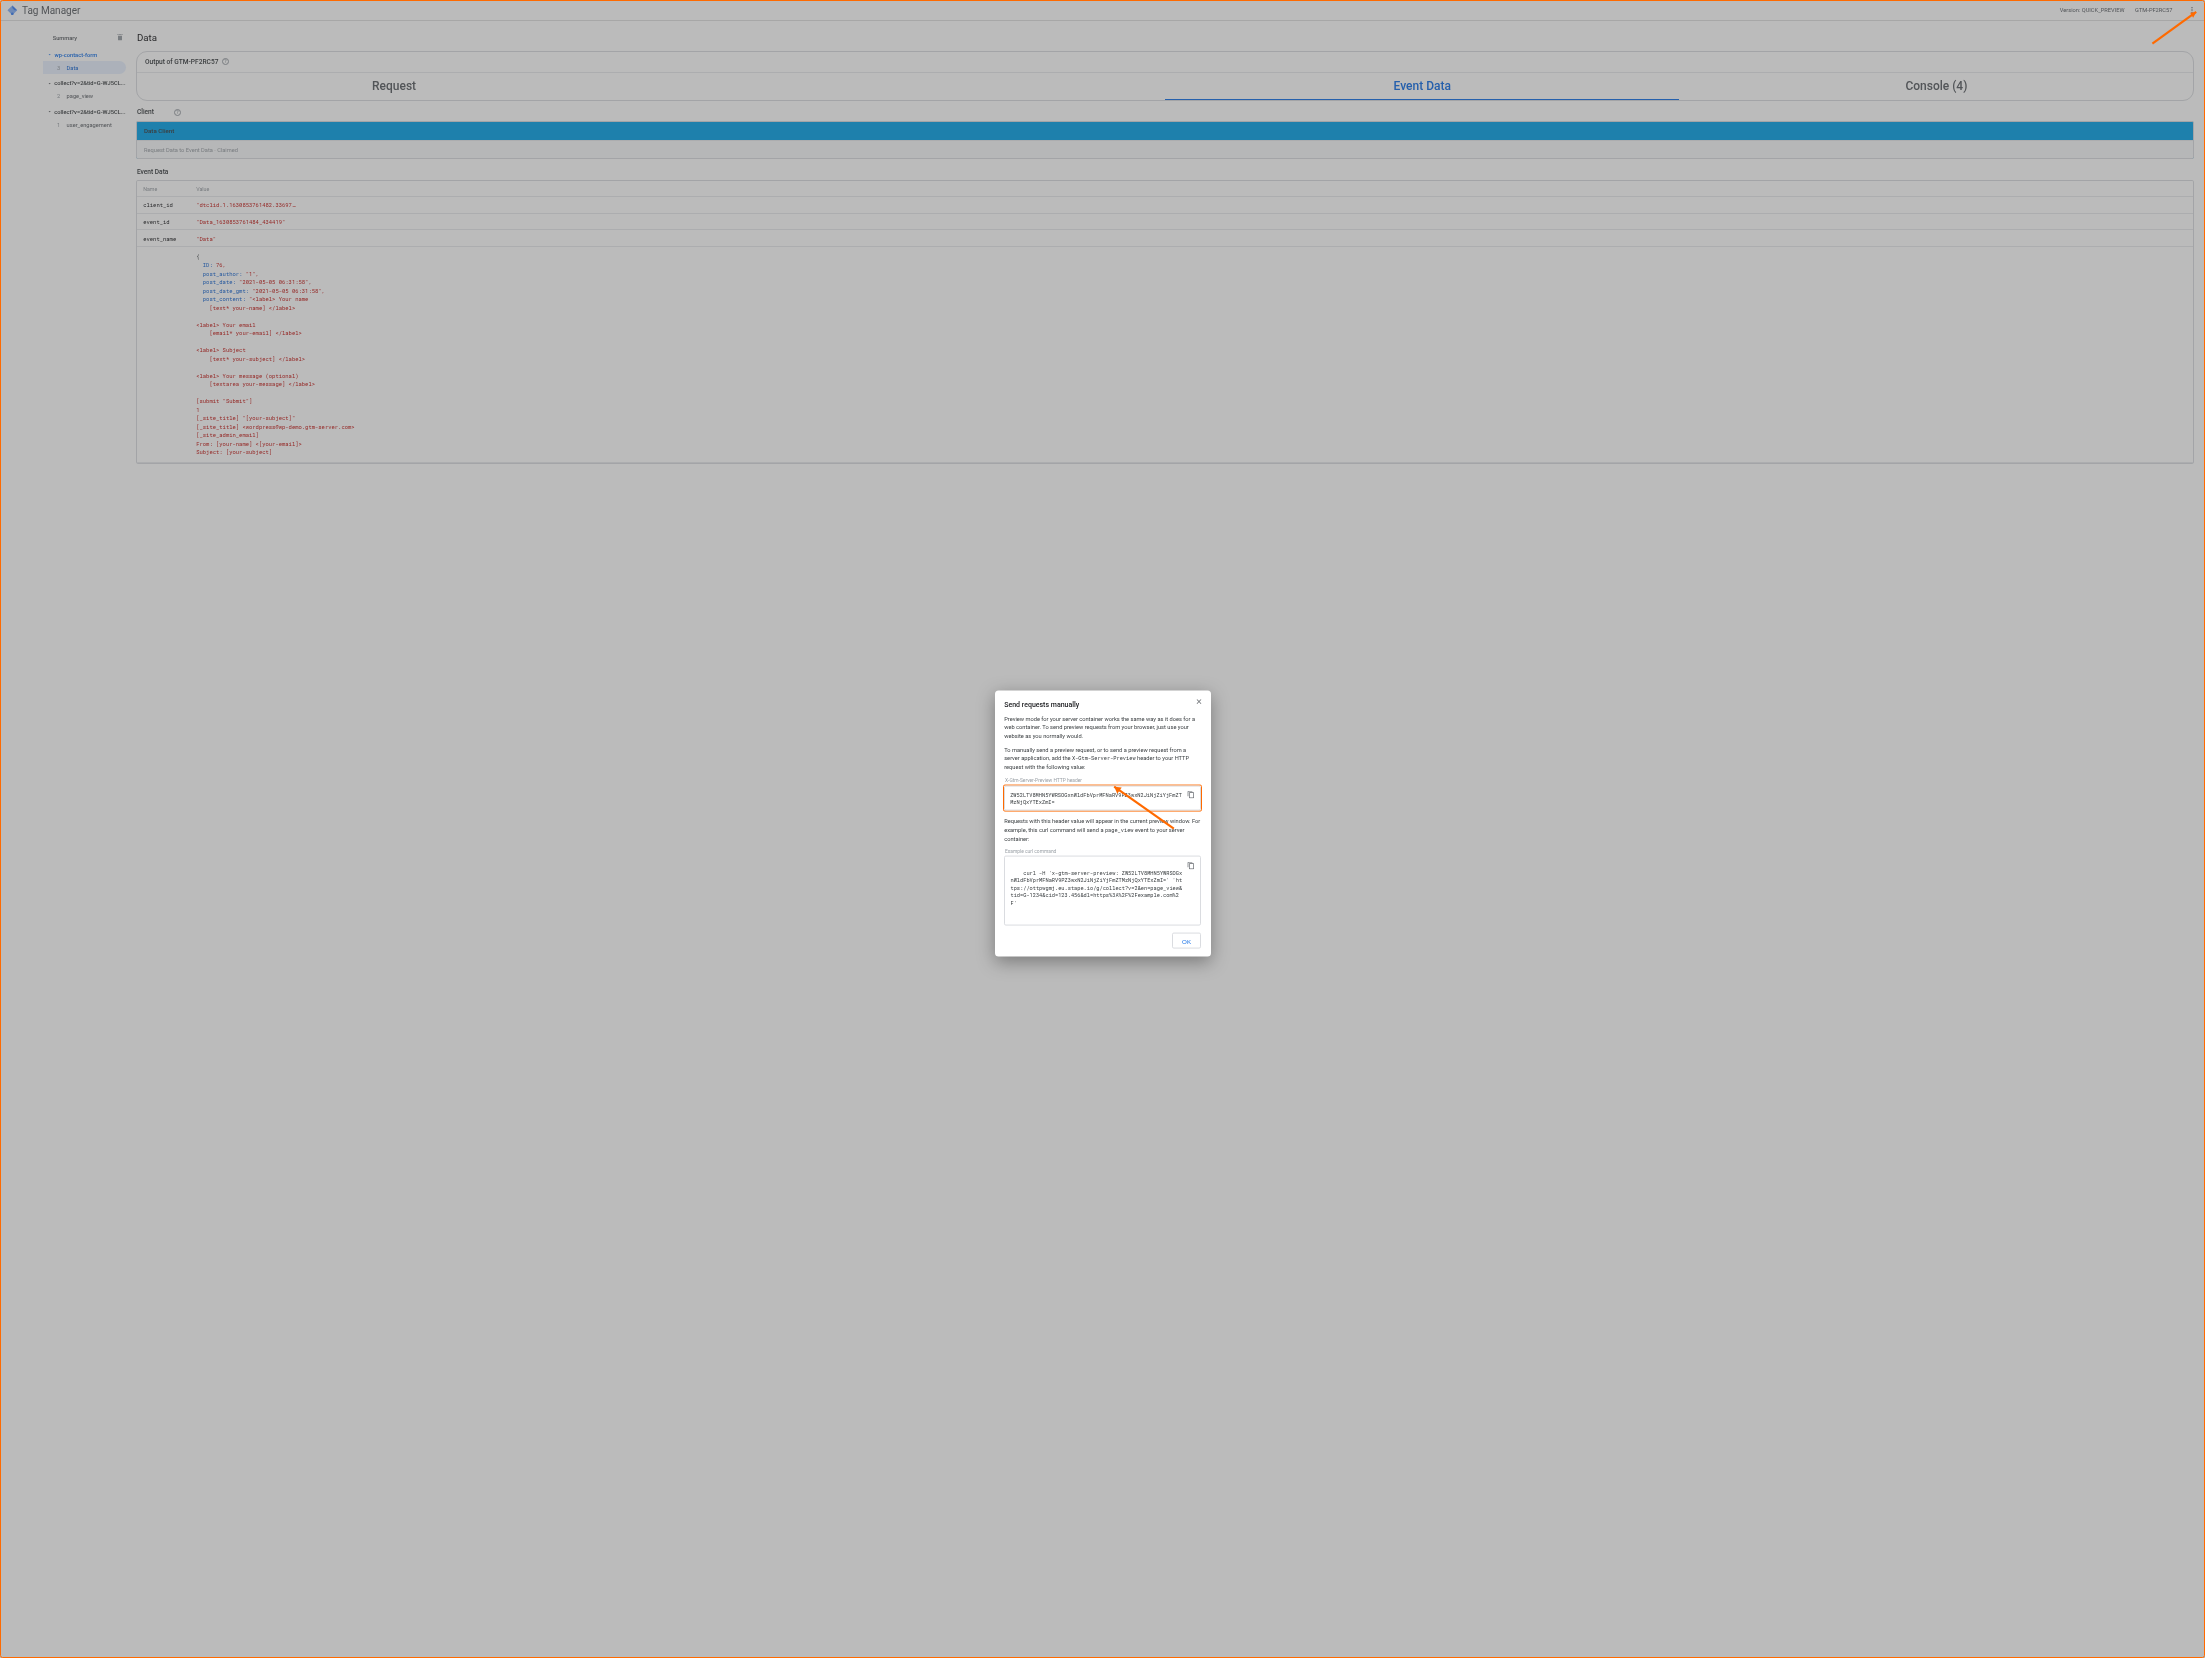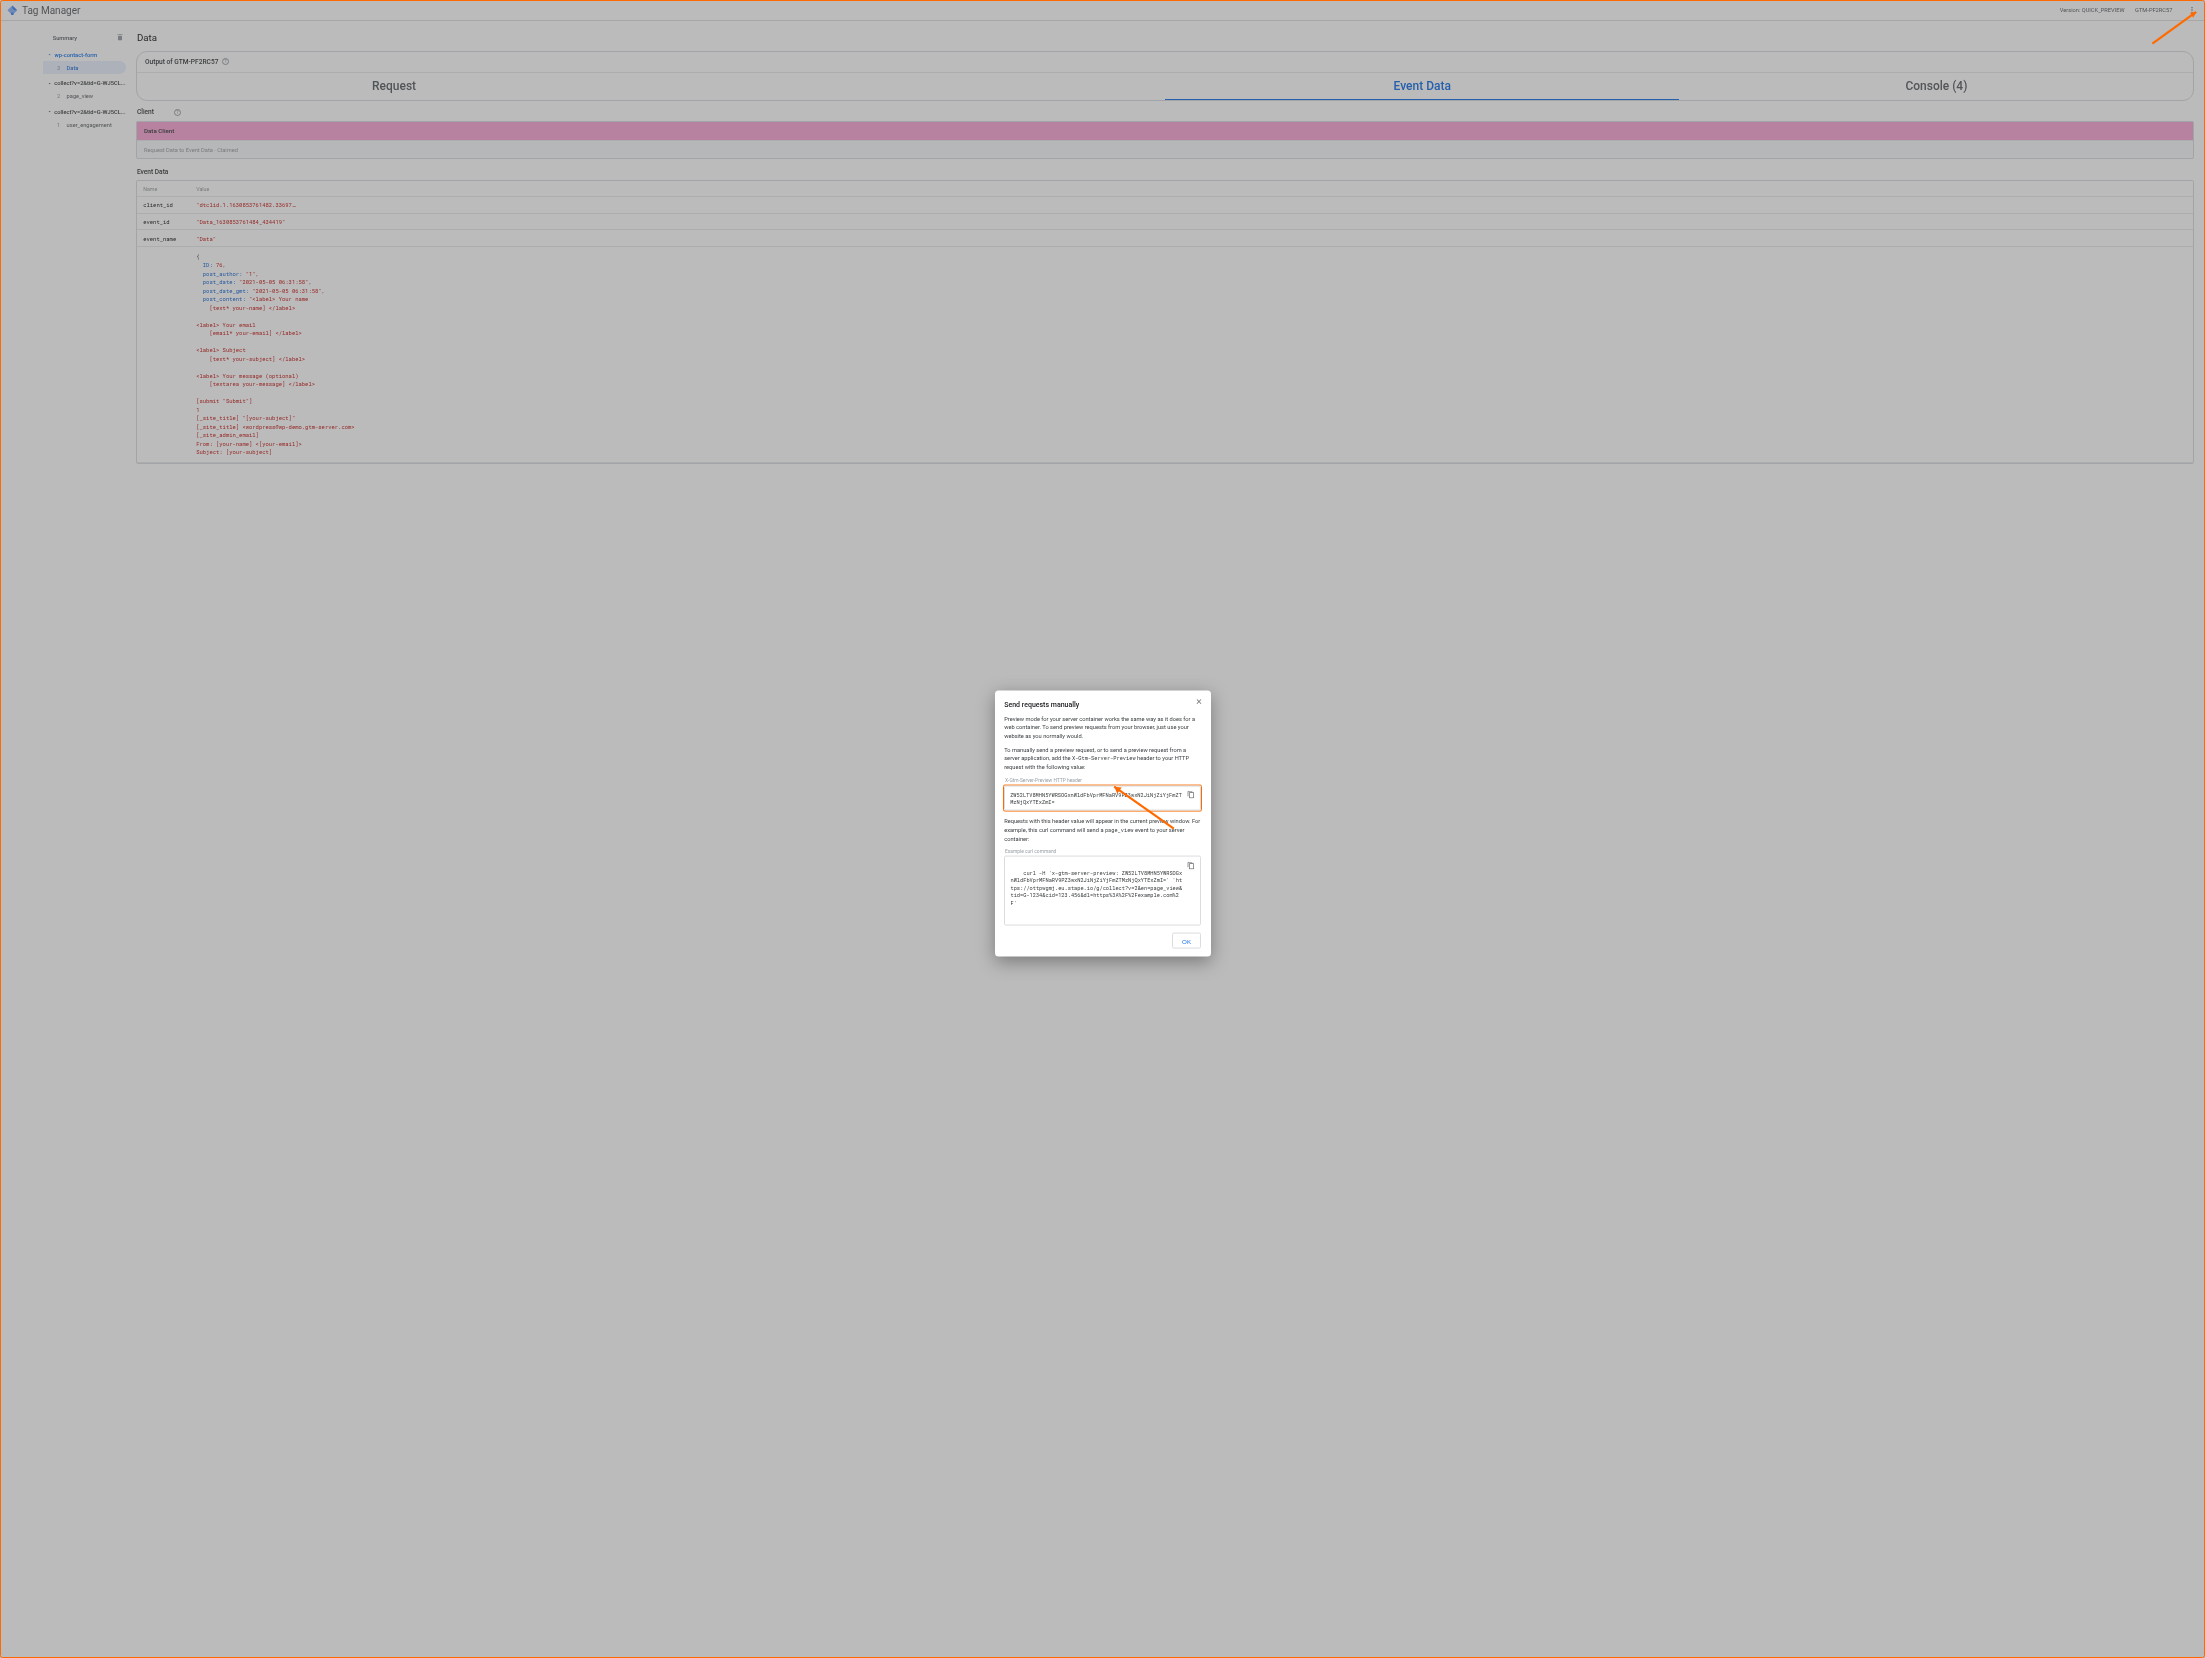--- a/index.html
+++ b/index.html
@@ -112,21 +112,21 @@
     font-size:12px; font-weight:500; color:#5f6368;
     cursor:pointer;
   }
   .tab.active { color:#1a73e8; border-bottom: 1.3px solid #1a73e8; }
   .section-label {
     font-size: 6.6px; font-weight:500; color:#3c4043;
     margin: 2.6px 0 4.4px 0.9px;
     display:flex;align-items:center;gap:20px;
   }
   .client-box {
-    border:0.4px solid #dadce0; border-radius:1.8px; background:#f9a8d4;
+    border:0.4px solid #dadce0; border-radius:1.8px; background:#0ea5e9;
     margin-bottom: 8.8px;
   }
   .client-title { padding: 5.3px 7px; font-size:6.2px; font-weight:500; color:#3c4043; border-bottom:0.4px solid #e8eaed;}
   .client-sub { padding: 5.3px 7px; font-size:5.7px; color:#9aa0a6; background:#f8f9fa;}
   .data-table {
     width:100%; border:0.4px solid #dadce0; border-radius:1.8px;
     border-collapse: separate; border-spacing:0;
     background:#fff;
     font-size:5.7px;
   }

